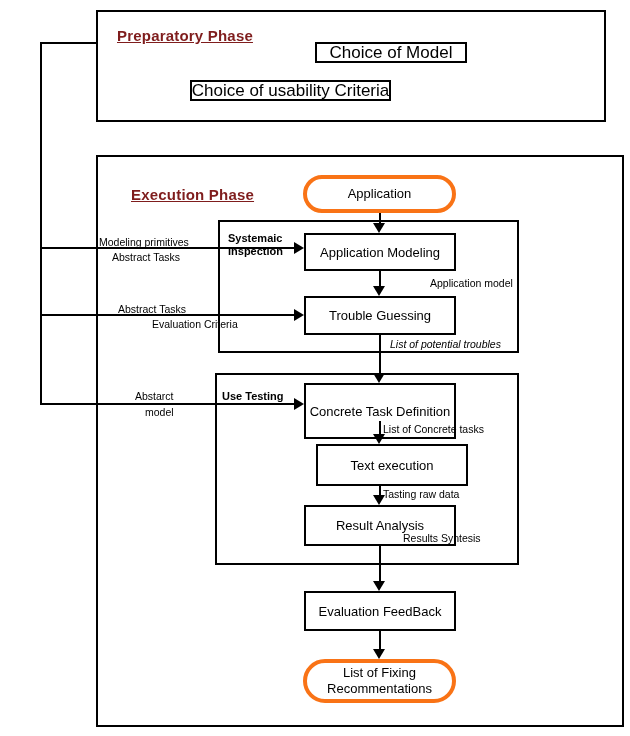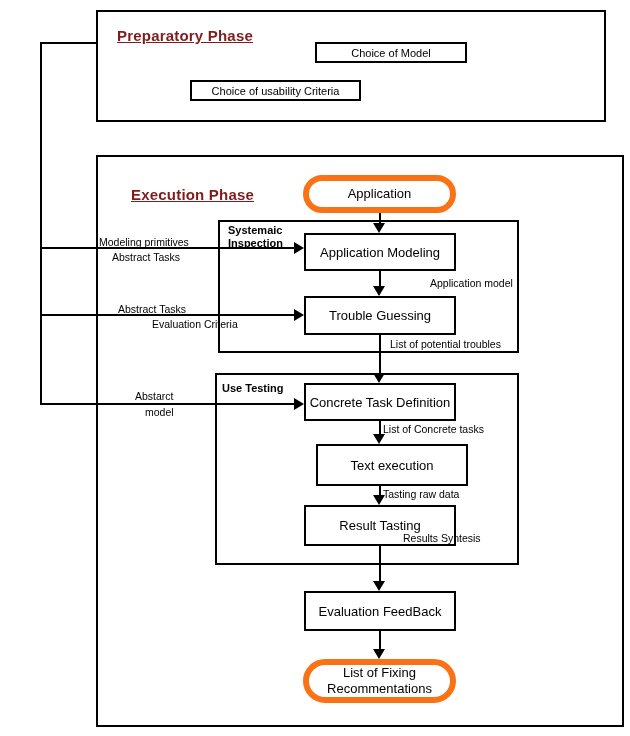--- a/index.html
+++ b/index.html
@@ -38,20 +38,21 @@
     white-space: nowrap;
     letter-spacing: .2px;
   }
   .group-title {
     position: absolute;
     font-size: 11px;
     font-weight: bold;
     color: #000;
     line-height: 13px;
     white-space: pre-line;
+    margin-top: 8px;
   }
   .proc-box {
     position: absolute;
     border: 2px solid #000;
     background: #fff;
     box-sizing: border-box;
     display: flex;
     align-items: center;
     justify-content: center;
     font-size: 13px;
@@ -60,28 +61,28 @@
     white-space: nowrap;
   }
   .small-box {
     position: absolute;
     border: 2px solid #000;
     background: #fff;
     box-sizing: border-box;
     display: flex;
     align-items: center;
     justify-content: center;
-    font-size: 11px;
+    font-size: 17px;
     color: #000;
     text-align: center;
     white-space: nowrap;
   }
   .term-box {
     position: absolute;
-    border: 6px solid #f97316;
+    border: 4px solid #f97316;
     background: #fff;
     box-sizing: border-box;
     border-radius: 22px;
     display: flex;
     align-items: center;
     justify-content: center;
     font-size: 13px;
     color: #000;
     text-align: center;
     line-height: 16px;
@@ -131,21 +132,21 @@
 <body>
 
 <div id="canvas">
 
   <div class="phase-box" style="left:96px; top:10px; width:510px; height:112px;"></div>
 
   <div class="phase-title" style="left:117px; top:27px;">Preparatory Phase</div>
 
   <div class="small-box" style="left:315px; top:42px; width:152px; height:21px;">Choice of Model</div>
 
-  <div class="small-box" style="left:190px; top:80px; width:171px; height:21px;">Choice of usability Criteria</div>
+  <div class="small-box" style="left:190px; top:80px; width:201px; height:21px;">Choice of usability Criteria</div>
 
 
   <div class="hline" style="left:40px; top:42px; width:58px;"></div>
 
   <div class="vline" style="left:40px; top:42px; height:363px;"></div>
 
   <div class="phase-box" style="left:96px; top:155px; width:528px; height:572px;"></div>
 
   <div class="phase-title" style="left:131px; top:186px;">Execution Phase</div>
 
@@ -155,40 +156,40 @@
 
   <div class="group-box" style="left:215px; top:373px; width:304px; height:192px;"></div>
   <div class="group-title" style="left:222px; top:382px;">Use Testing</div>
 
   <div class="term-box" style="left:303px; top:175px; width:153px; height:38px;">Application</div>
 
   <div class="proc-box" style="left:304px; top:233px; width:152px; height:38px;">Application Modeling</div>
 
   <div class="proc-box" style="left:304px; top:296px; width:152px; height:39px;">Trouble Guessing</div>
 
-  <div class="proc-box" style="left:304px; top:383px; width:152px; height:38px;">Concrete Task Definition</div>
+  <div class="proc-box" style="left:304px; top:383px; width:152px; height:56px;">Concrete Task Definition</div>
 
   <div class="proc-box" style="left:316px; top:444px; width:152px; height:42px;">Text execution</div>
 
-  <div class="proc-box" style="left:304px; top:505px; width:152px; height:41px;">Result Tasting</div>
+  <div class="proc-box" style="left:304px; top:505px; width:152px; height:41px;">Result Analysis</div>
 
   <div class="proc-box" style="left:304px; top:591px; width:152px; height:40px;">Evaluation FeedBack</div>
 
   <div class="term-box" style="left:303px; top:659px; width:153px; height:44px;">List  of Fixing
 Recommentations</div>
 
   <div class="vline" style="left:379px; top:213px; height:13px;"></div>
   <div class="arrow-down" style="left:373px; top:223px;"></div>
 
   <div class="vline" style="left:379px; top:271px; height:15px;"></div>
   <div class="arrow-down" style="left:373px; top:286px;"></div>
   <div class="edge-label" style="left:398px; top:277px;margin-left:32px;">Application model</div>
 
   <div class="vline" style="left:379px; top:335px; height:38px;"></div>
-  <div class="edge-label" style="left:390px; top:338px;">List of potential troubles</div>
+  <div class="edge-label" style="left:390px; top:338px;font-style:italic;">List of potential troubles</div>
   <div class="vline" style="left:379px; top:373px; height:3px;"></div>
   <div class="arrow-down" style="left:373px; top:373px;"></div>
 
   <div class="vline" style="left:379px; top:421px; height:13px;"></div>
   <div class="arrow-down" style="left:373px; top:434px;"></div>
   <div class="edge-label" style="left:383px; top:423px;">List of Concrete tasks</div>
 
   <div class="vline" style="left:379px; top:486px; height:9px;"></div>
   <div class="arrow-down" style="left:373px; top:495px;"></div>
   <div class="edge-label" style="left:383px; top:488px;">Tasting raw data</div>

